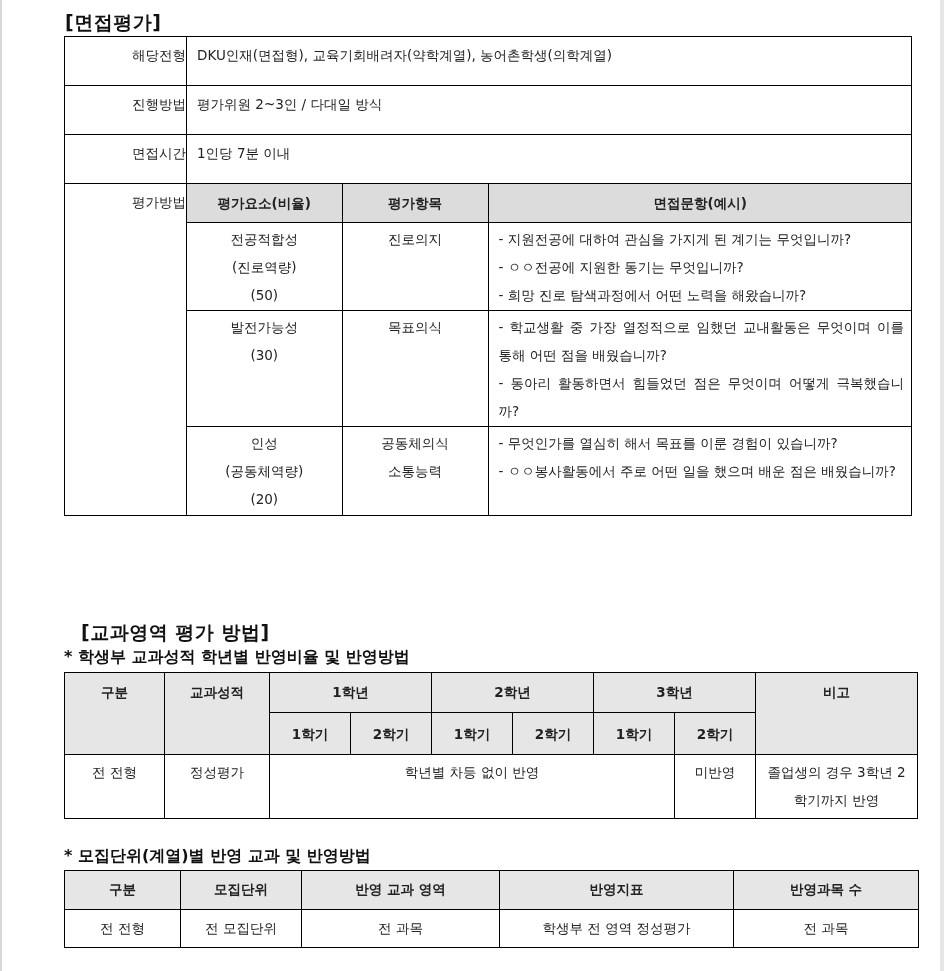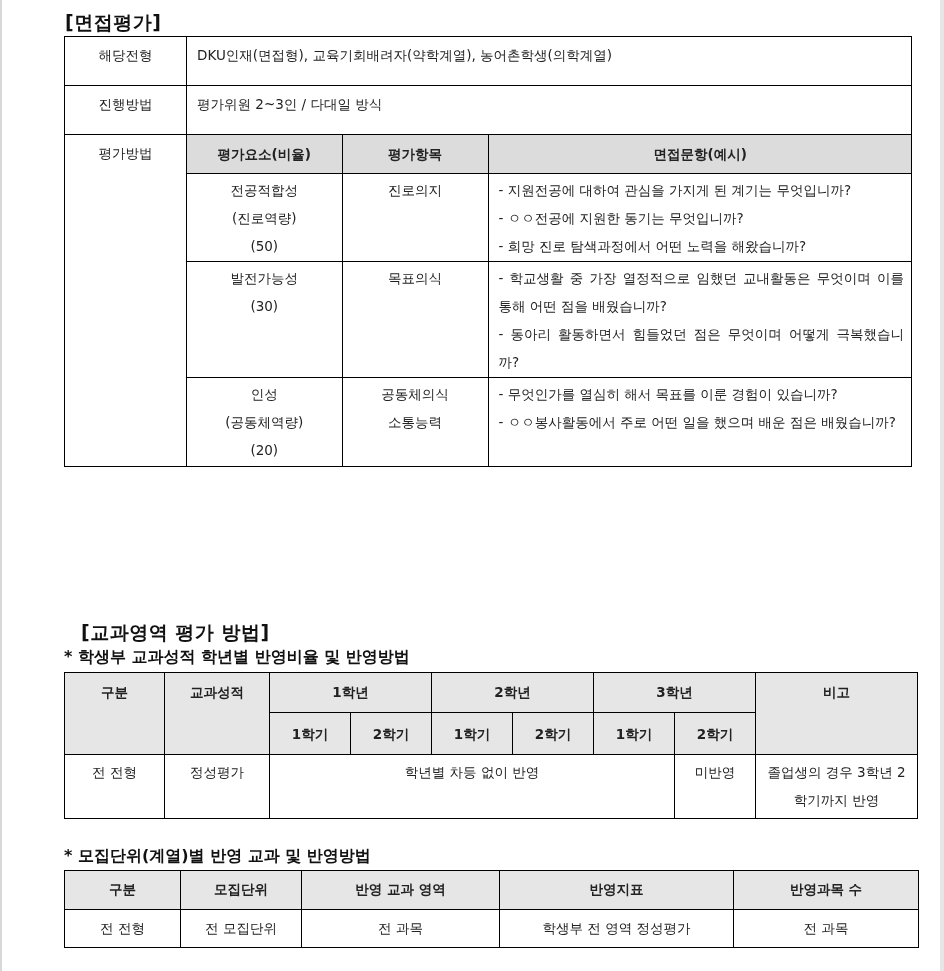--- a/index.html
+++ b/index.html
@@ -28,21 +28,21 @@
     }
     .hdr { background: #e6e6e6; font-weight: bold; }
     .hdr-dark { background: #dcdcdc; font-weight: bold; }
     .c { text-align: center; }
     .l { text-align: left; }
     .j { text-align: justify; }
     .lh28 { line-height: 28px; }
 
     
     #t-interview { position: absolute; top: 36px; left: 0; width: 847px; border: 1.5px solid #000; }
-    #t-interview td.label { text-align: center; padding-top: 8px; line-height: 20px; }
+    #t-interview td.label { text-align: right; padding-top: 8px; line-height: 20px; }
     #t-interview td.val { padding: 8px 10px 0 10px; line-height: 20px; }
     #t-interview td.val.multi { line-height: 28px; padding-top: 4px; padding-right: 8px; }
     .nested { width: 100%; border: none; }
     .nested td { border-left: none; border-top: none; }
     .nested td.last { border-right: none; }
     .nested tr.lastrow td { border-bottom: none; }
 
     
     #t-grade { position: absolute; top: 672px; left: 0; width: 854px; border: 1.5px solid #000; }
     #t-grade td { text-align: center; line-height: 28px; }
@@ -66,20 +66,24 @@
         <col style="width:725px">
       </colgroup>
     <tbody>
         <tr style="height:49px">
       <td class="label">해당전형</td>
       <td class="val">DKU인재(면접형), 교육기회배려자(약학계열), 농어촌학생(의학계열)</td>
     </tr>
     <tr style="height:49px">
       <td class="label">진행방법</td>
       <td class="val">평가위원 2~3인 / 다대일 방식</td>
+    </tr>
+    <tr style="height:49px">
+      <td class="label">면접시간</td>
+      <td class="val">1인당 7분 이내</td>
     </tr>
     <tr>
       <td class="label">평가방법</td>
       <td style="padding:0;">
         <table class="nested">
           <colgroup>
                 <col style="width:155px">
                 <col style="width:146px">
                 <col style="width:424px">
               </colgroup>

